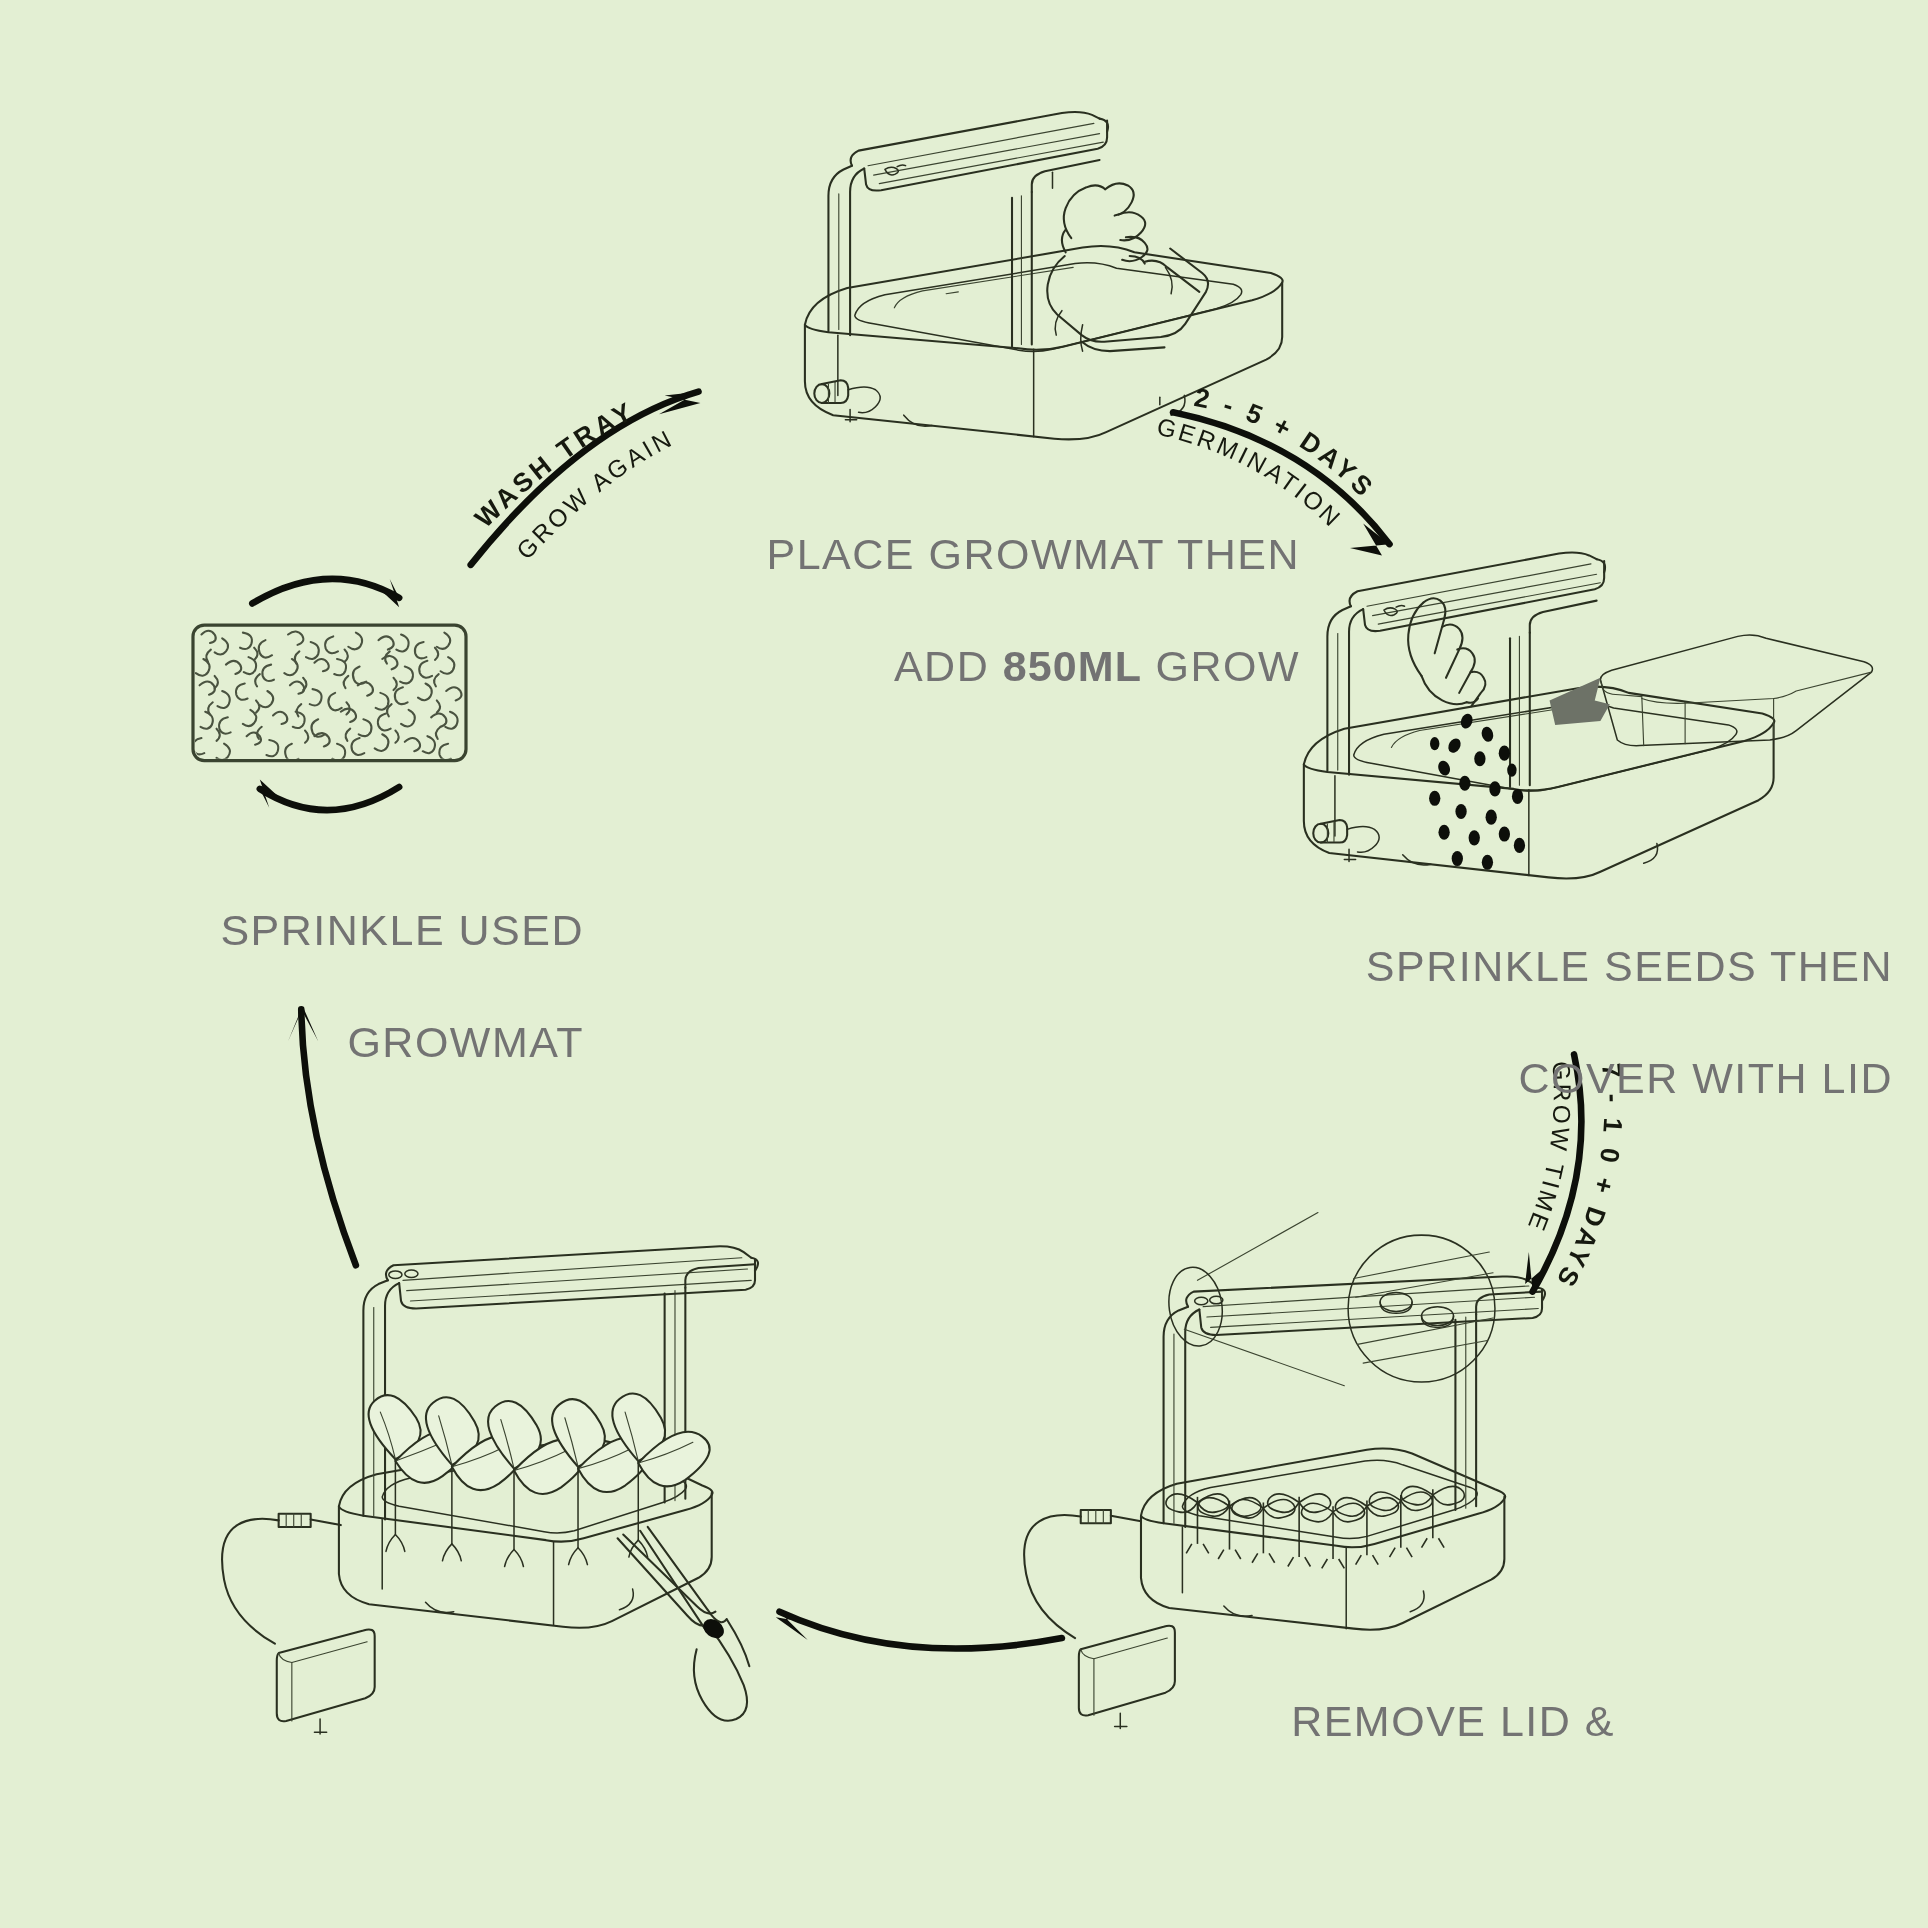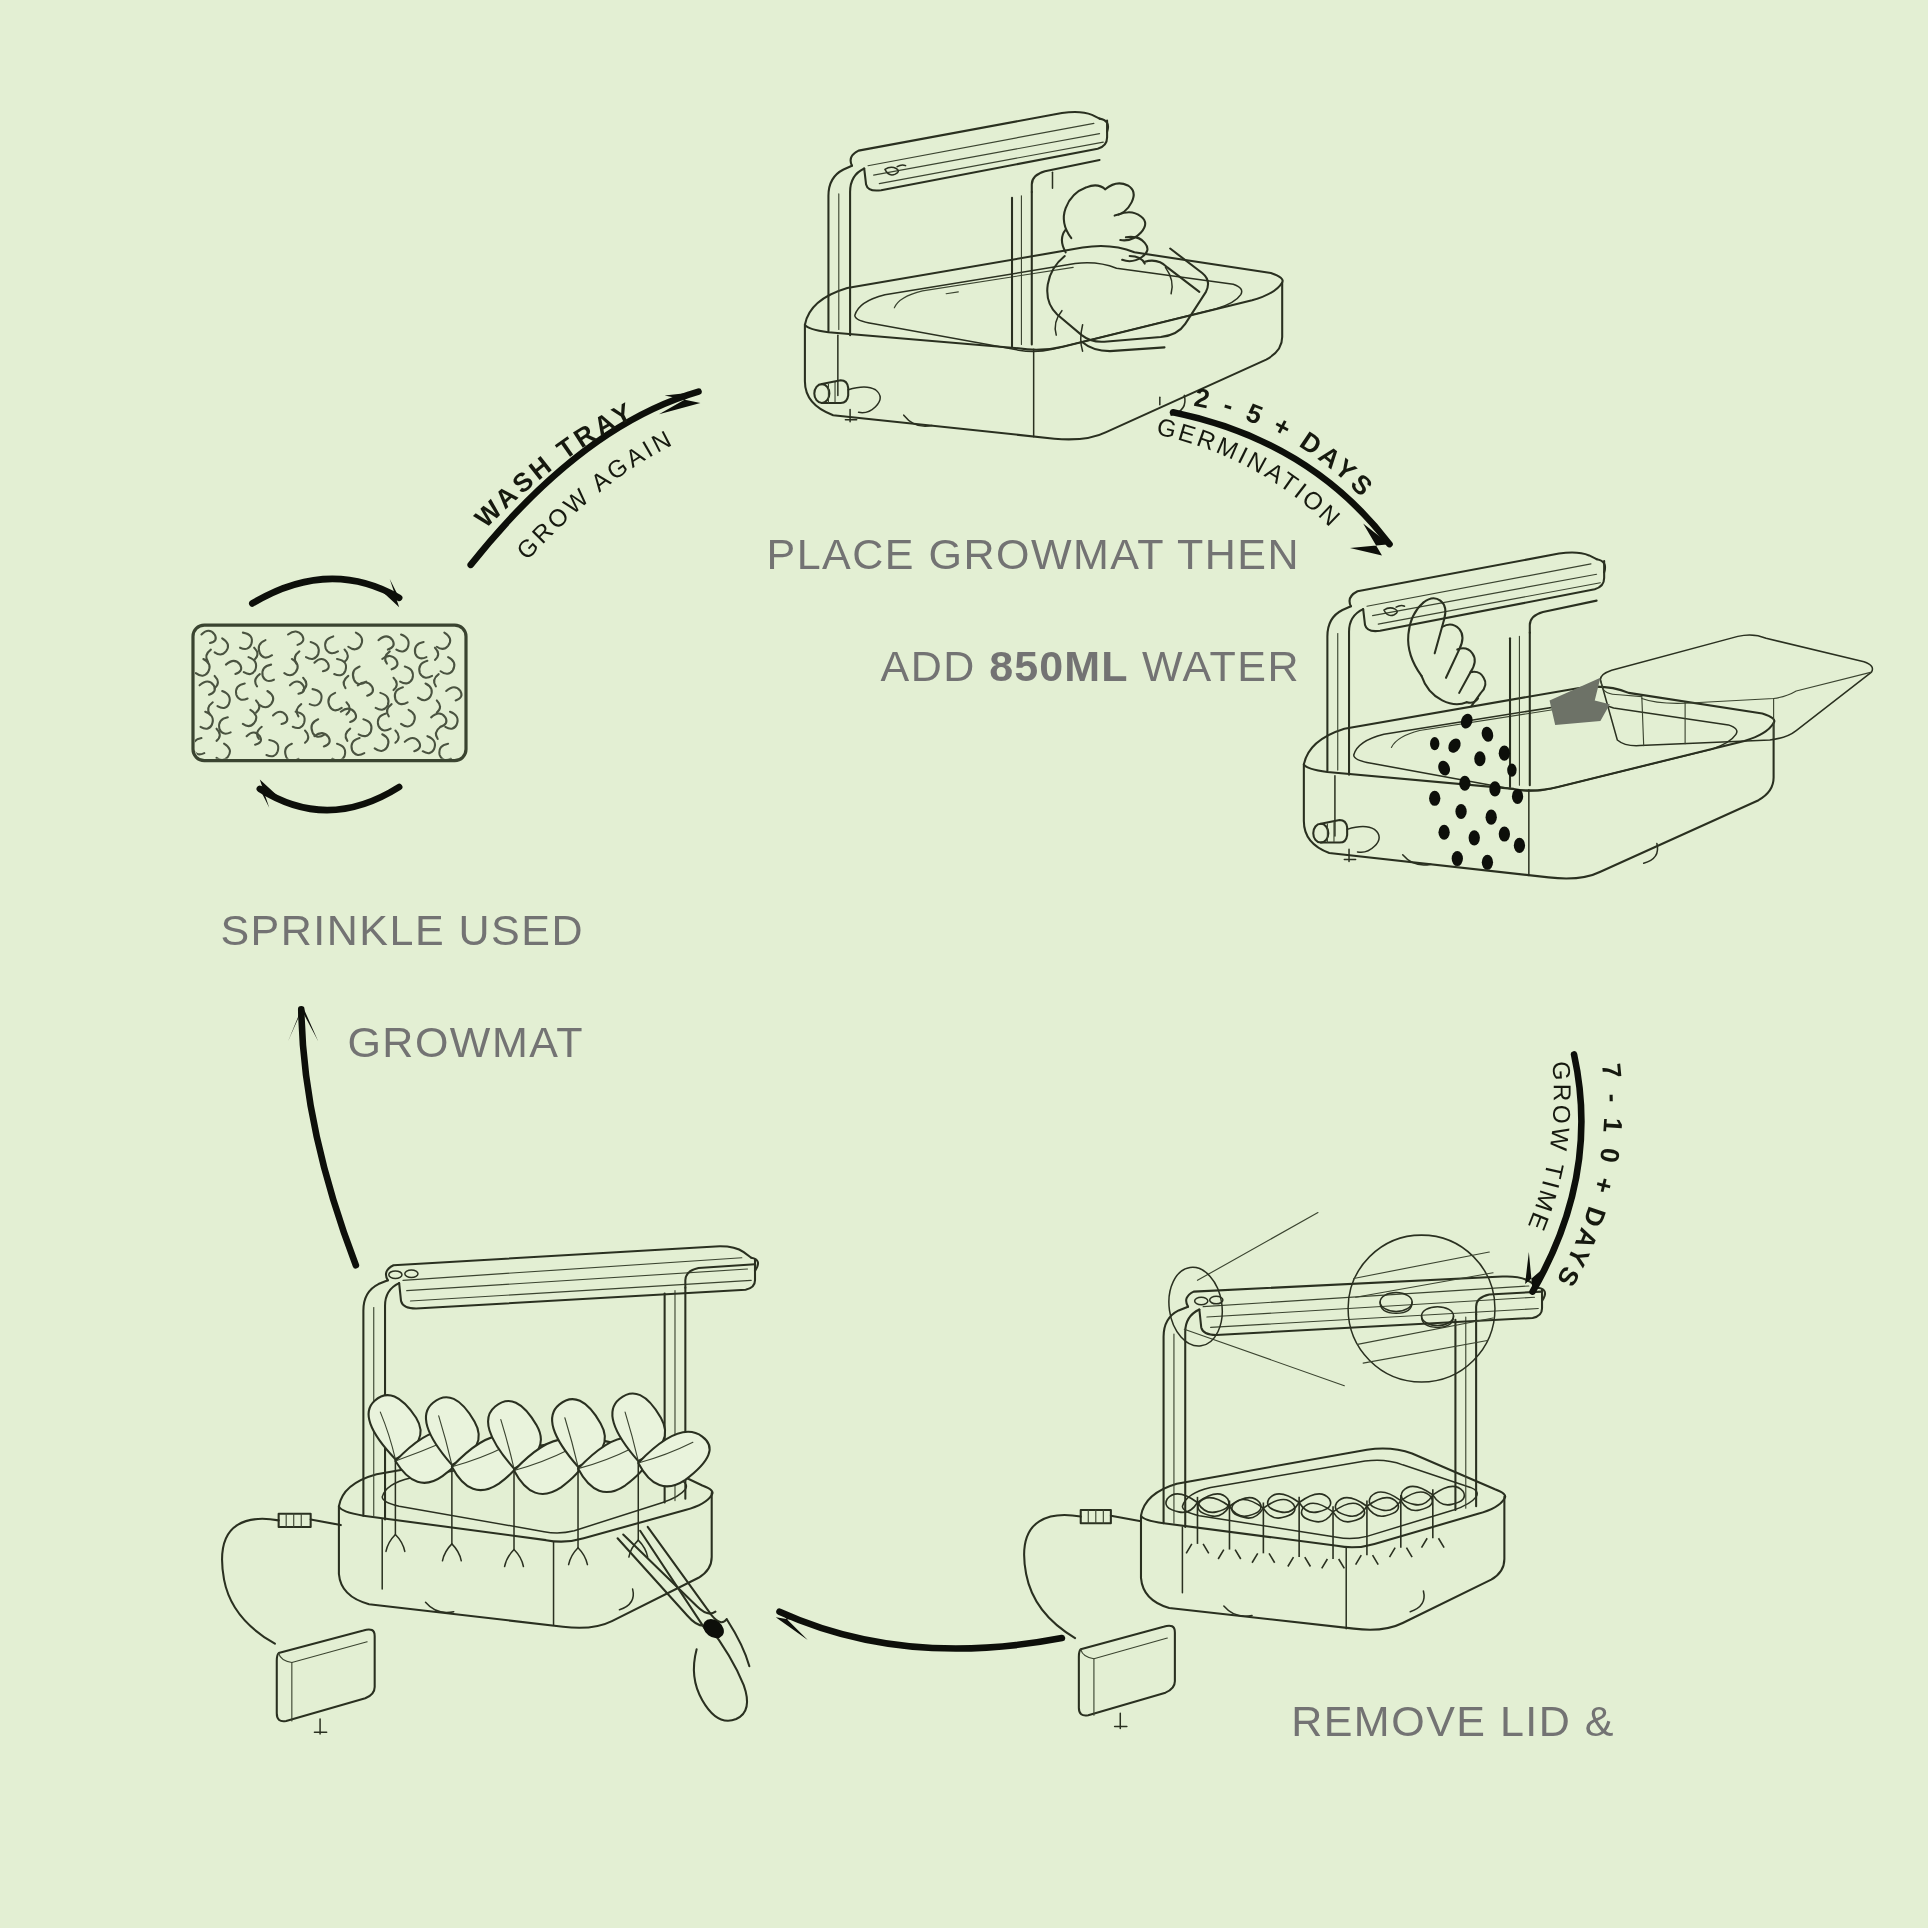--- a/index.html
+++ b/index.html
@@ -584,23 +584,27 @@
     </g>
 
     <g>
       <path class="arrow-fat" d="M378 1344 Q322 1198 320 1072"></path>
       <path class="arrow-head" d="M320 1072 L306 1106 L322 1070 L338 1106 Z"></path>
     </g>
   </svg>
 
   <div class="caption" id="cap-place">
     <span>PLACE GROWMAT THEN</span><br>
-    <span>ADD </span><b>850ML</b><span> WATER</span>
+    <span>ADD </span><b>850ML</b><span> GROW</span>
   </div>
 
+  <div class="caption" id="cap-sprinkle">
+    <span>SPRINKLE SEEDS THEN</span><br>
+    <span>COVER WITH LID</span>
+  </div>
 
   <div class="caption" id="cap-remove">
     <span>REMOVE LID &amp;</span><br>
   </div>
 
 
   <div class="caption" id="cap-compost">
     <span>SPRINKLE USED</span><br>
     <span>GROWMAT</span>
   </div>

